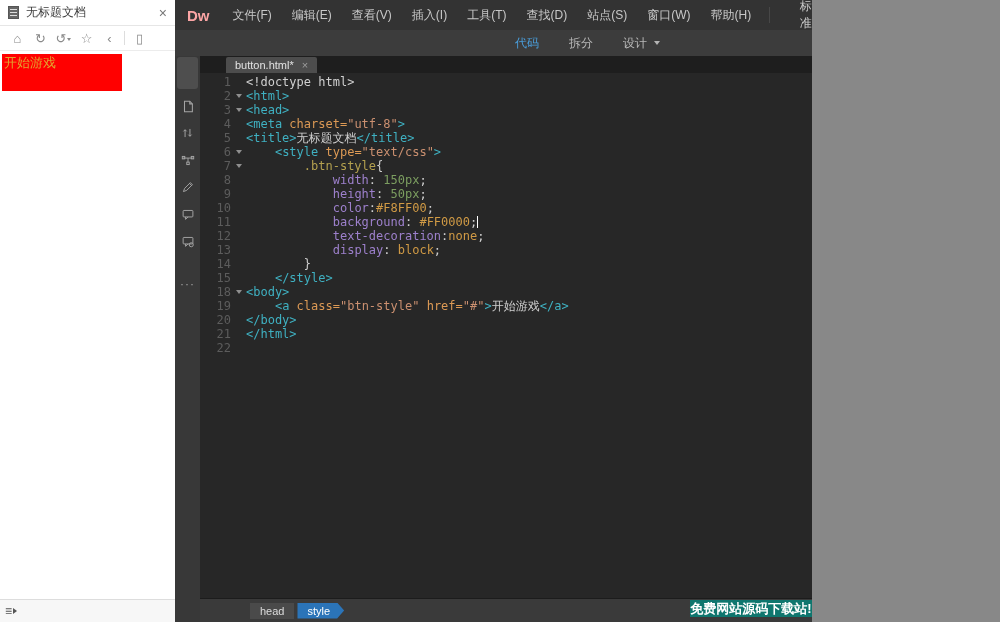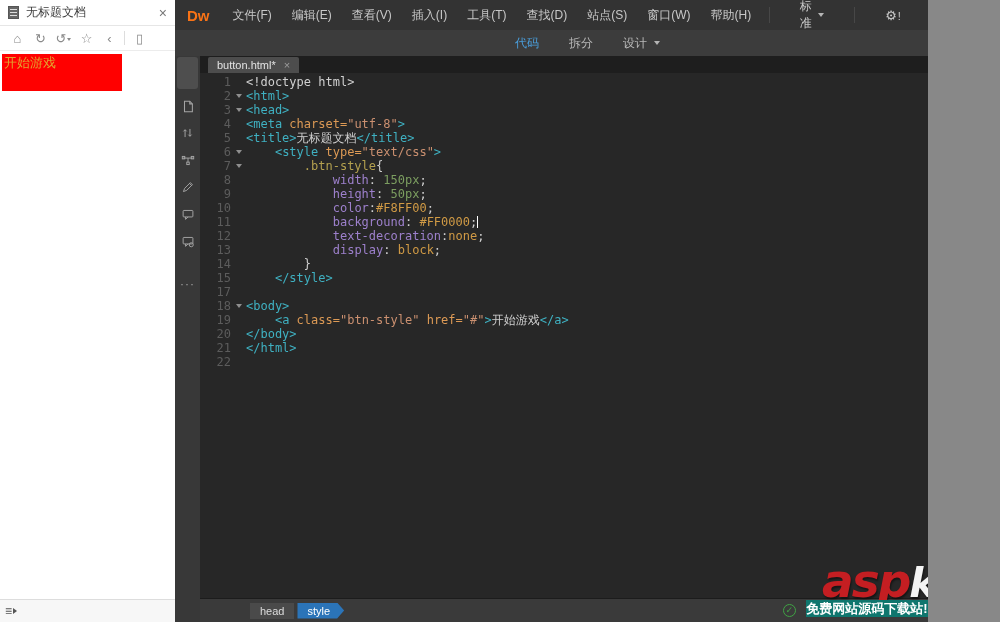--- a/index.html
+++ b/index.html
@@ -1,17 +1,17 @@
 <!DOCTYPE html>
 <html><head>
 <meta charset="utf-8">
 <style>
   * { margin:0; padding:0; box-sizing:border-box; }
   body { font-family:"Liberation Sans", sans-serif; background:#888; }
-  .screen { position:relative; width:928px; height:622px; background:#fff; overflow:hidden; }
+  .screen { position:relative; width:812px; height:622px; background:#fff; overflow:hidden; }
 
   
   .browser { position:absolute; left:0; top:0; width:175px; height:622px; background:#fff; }
   .b-title { height:26px; display:flex; align-items:center; padding:0 8px; border-bottom:1px solid #e6e6e6; }
   .b-title .doc-ic { width:11px; height:13px; border:1px solid #555; background:#666; margin-right:7px; position:relative; }
   .b-title .doc-ic::after { content:""; position:absolute; left:1px; top:2px; right:1px; height:1px; background:#ddd; box-shadow:0 3px 0 #ddd, 0 6px 0 #ddd; }
   .b-title .t-text { flex:1; font-size:12px; color:#3b3b3b; white-space:nowrap; overflow:hidden; }
   .b-title .t-close { color:#777; font-size:14px; line-height:14px; cursor:default; }
   .b-nav { height:25px; display:flex; align-items:center; padding:0 6px; border-bottom:1px solid #ececec; color:#8a8a8a; }
   .b-nav .nav-it { width:23px; text-align:center; font-size:13px; position:relative; }
@@ -44,21 +44,21 @@
   .main { display:flex; height:566px; }
 
   .left-strip { width:25px; background:#383838; display:flex; flex-direction:column; align-items:center; flex:none; }
   .strip-top-block { width:21px; height:32px; background:#4e4e4e; border-radius:3px; margin-top:1px; }
   .tool-ic { width:21px; height:20px; display:flex; align-items:center; justify-content:center; margin-top:7px; color:#a4a4a4; }
   .tool-ic svg { display:block; }
   .more-dots { margin-top:26px; color:#a4a4a4; font-size:12px; letter-spacing:1px; }
 
   .center { flex:1; display:flex; flex-direction:column; min-width:0; }
   .tabbar { height:17px; background:#1e1e1e; display:flex; align-items:flex-end; }
-  .tab { height:16px; background:#4d4d4d; color:#e2e2e2; font-size:11px; display:flex; align-items:center; gap:8px; padding:0 9px; margin-left:8px; border-radius:2px 2px 0 0; }
+  .tab { height:16px; background:#4d4d4d; color:#e2e2e2; font-size:11px; display:flex; align-items:center; gap:8px; padding:0 9px; margin-left:26px; border-radius:2px 2px 0 0; }
   .tab .tab-close { color:#9d9d9d; font-size:11px; line-height:11px; }
 
   .editor { flex:1; background:#272727; overflow:hidden; font-family:"DejaVu Sans Mono", monospace; font-size:12px; line-height:14px; padding-top:2px; }
   .code-line { display:flex; height:14px; white-space:pre; }
   .ln { width:31px; flex:none; text-align:right; color:#5c5c5c; }
   .foldc { width:15px; flex:none; display:flex; align-items:center; justify-content:center; }
   .fold-tri { width:0; height:0; border-left:3.5px solid transparent; border-right:3.5px solid transparent; border-top:4.5px solid #8f8f8f; }
   .ct { flex:1; overflow:hidden; }
   .tk-plain { color:#d0d0d0; } .tk-tag { color:#3fb1c2; } .tk-attr { color:#dd9a55; }
   .tk-str { color:#cb9070; } .tk-sel { color:#b3a04f; } .tk-prop { color:#9d80cc; }
@@ -109,21 +109,21 @@
     </div>
     <div class="b-footer">
       <span class="list-ic">≡</span>
       <span class="mini-caret"></span>
     </div>
   </div>
 
   <div class="dw">
 
     <div class="menubar">
-      <span class="dw-logo" id="dw-logo" style="color: #f97316;">Dw</span>
+      <span class="dw-logo" id="dw-logo" style="color: #fca5a5;">Dw</span>
       <span id="menu-items" style="display:flex;">
           <span class="menu-item">文件(F)</span>
           <span class="menu-item">编辑(E)</span>
           <span class="menu-item">查看(V)</span>
           <span class="menu-item">插入(I)</span>
           <span class="menu-item">工具(T)</span>
           <span class="menu-item">查找(D)</span>
           <span class="menu-item">站点(S)</span>
           <span class="menu-item">窗口(W)</span>
           <span class="menu-item">帮助(H)</span>
@@ -212,21 +212,20 @@
             <div class="code-line"><span class="ln">6</span><span class="foldc"><span class="fold-tri"></span></span><span class="ct"><span class="tk-plain">    </span><span class="tk-tag">&lt;style </span><span class="tk-attr">type=</span><span class="tk-str">"text/css"</span><span class="tk-tag">&gt;</span></span></div>
             <div class="code-line"><span class="ln">7</span><span class="foldc"><span class="fold-tri"></span></span><span class="ct"><span class="tk-plain">        </span><span class="tk-sel">.btn-style</span><span class="tk-plain">{</span></span></div>
             <div class="code-line"><span class="ln">8</span><span class="foldc"></span><span class="ct"><span class="tk-plain">            </span><span class="tk-prop">width</span><span class="tk-plain">: </span><span class="tk-num">150px</span><span class="tk-plain">;</span></span></div>
             <div class="code-line"><span class="ln">9</span><span class="foldc"></span><span class="ct"><span class="tk-plain">            </span><span class="tk-prop">height</span><span class="tk-plain">: </span><span class="tk-num">50px</span><span class="tk-plain">;</span></span></div>
             <div class="code-line"><span class="ln">10</span><span class="foldc"></span><span class="ct"><span class="tk-plain">            </span><span class="tk-prop">color</span><span class="tk-plain">:</span><span class="tk-kw">#F8FF00</span><span class="tk-plain">;</span></span></div>
             <div class="code-line"><span class="ln">11</span><span class="foldc"></span><span class="ct"><span class="tk-plain">            </span><span class="tk-prop">background</span><span class="tk-plain">: </span><span class="tk-kw">#FF0000</span><span class="tk-plain">;</span><span class="cursor"></span></span></div>
             <div class="code-line"><span class="ln">12</span><span class="foldc"></span><span class="ct"><span class="tk-plain">            </span><span class="tk-prop">text-decoration</span><span class="tk-plain">:</span><span class="tk-kw">none</span><span class="tk-plain">;</span></span></div>
             <div class="code-line"><span class="ln">13</span><span class="foldc"></span><span class="ct"><span class="tk-plain">            </span><span class="tk-prop">display</span><span class="tk-plain">: </span><span class="tk-kw">block</span><span class="tk-plain">;</span></span></div>
             <div class="code-line"><span class="ln">14</span><span class="foldc"></span><span class="ct"><span class="tk-plain">        }</span></span></div>
             <div class="code-line"><span class="ln">15</span><span class="foldc"></span><span class="ct"><span class="tk-plain">    </span><span class="tk-tag">&lt;/style&gt;</span></span></div>
-            <div class="code-line"><span class="ln">17</span><span class="foldc"></span><span class="ct"></span></div>
             <div class="code-line"><span class="ln">18</span><span class="foldc"><span class="fold-tri"></span></span><span class="ct"><span class="tk-tag">&lt;body&gt;</span></span></div>
             <div class="code-line"><span class="ln">19</span><span class="foldc"></span><span class="ct"><span class="tk-plain">    </span><span class="tk-tag">&lt;a </span><span class="tk-attr">class=</span><span class="tk-str">"btn-style"</span><span class="tk-plain"> </span><span class="tk-attr">href=</span><span class="tk-str">"#"</span><span class="tk-tag">&gt;</span><span class="tk-plain">开始游戏</span><span class="tk-tag">&lt;/a&gt;</span></span></div>
             <div class="code-line"><span class="ln">20</span><span class="foldc"></span><span class="ct"><span class="tk-tag">&lt;/body&gt;</span></span></div>
             <div class="code-line"><span class="ln">21</span><span class="foldc"></span><span class="ct"><span class="tk-tag">&lt;/html&gt;</span></span></div>
             <div class="code-line"><span class="ln">22</span><span class="foldc"></span><span class="ct"></span></div>
           </div>
         <div class="bottombar">
           <span id="tag-path" style="display:flex;align-items:center;margin-left:44px;">
               <span class="chip">head</span>
               <span class="chip active">style</span>

